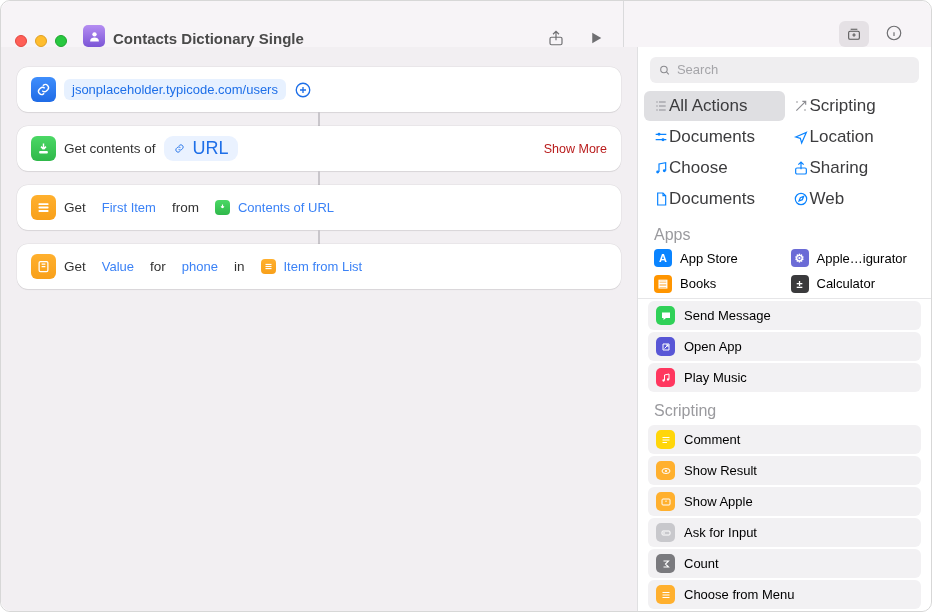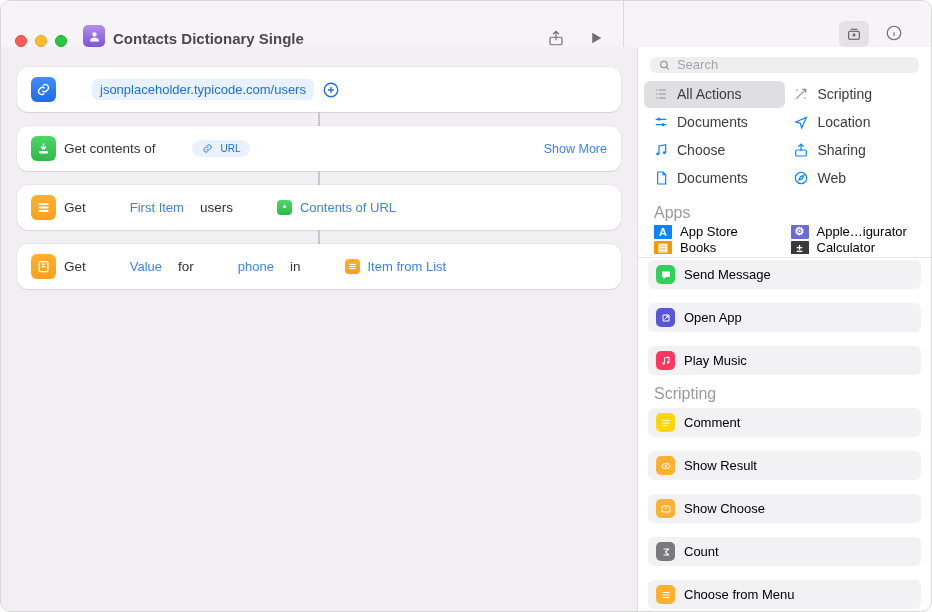--- a/index.html
+++ b/index.html
@@ -60,60 +60,60 @@
   .block .grow{flex:1;}
   .sq {
     width:25px;height:25px;border-radius:6px;display:flex;align-items:center;justify-content:center;flex-shrink:0;
   }
   .sq svg{width:15px;height:15px;fill:#fff;}
   .sq.blue{background:linear-gradient(#3f8efc,#1f6be6);}
   .sq.green{background:linear-gradient(#4bd865,#2fb84a);}
   .sq.orange{background:linear-gradient(#ffb02e,#f8a01a);}
   .token {
     display:inline-flex;align-items:center;gap:5px;
-    border-radius:6px;padding:3px 8px;font-size:13px;font-weight:500;margin-left:28px;
+    border-radius:6px;padding:3px 8px;font-size:13px;font-weight:500;
   }
   .token.link{background:#e7f1ff;color:#1e6fe8;}
   .token.var{color:#3b82f6;font-weight:500;}
-  .token.pillvar{background:#eaf2ff;color:#1e6fe8;padding:2px 9px;border-radius:9px;font-size:10px;}
+  .token.pillvar{background:#eaf2ff;color:#1e6fe8;padding:2px 9px;border-radius:9px;font-size:18px;}
   .plain{color:#333;font-size:13.5px;}
   .plus-ic{width:18px;height:18px;border-radius:9px;display:flex;align-items:center;justify-content:center;}
   .plus-ic svg{width:18px;height:18px;stroke:#1e6fe8;fill:none;stroke-width:1.8;}
-  .showmore{color:#3b82f6;font-size:12.5px;}
+  .showmore{color:#b91c1c;font-size:12.5px;}
   .miniic-green{width:15px;height:15px;border-radius:4px;background:linear-gradient(#4bd865,#2fb84a);display:inline-flex;align-items:center;justify-content:center;margin-right:3px;}
   .miniic-green svg{width:9px;height:9px;fill:#fff;}
   .miniic-orange{width:15px;height:15px;border-radius:4px;background:linear-gradient(#ffb02e,#f8a01a);display:inline-flex;align-items:center;justify-content:center;margin-right:3px;}
   .miniic-orange svg{width:9px;height:9px;fill:#fff;}
   .miniic-link{width:13px;height:13px;display:inline-flex;align-items:center;justify-content:center;margin-right:2px;}
   .miniic-link svg{width:11px;height:11px;stroke:#1e6fe8;fill:none;stroke-width:2;}
 
   
   .search {
     margin:10px 12px 8px 12px; height:27px; background:#efeef0;border-radius:6px;
     display:flex;align-items:center;padding:0 8px;gap:6px;
   }
   .search svg{width:14px;height:14px;stroke:#8a8a8e;fill:none;stroke-width:2;}
   .search input{border:none;background:transparent;outline:none;font-size:13px;width:100%;color:#333;}
   .search input::placeholder{color:#a5a5a9;}
 
   .cat-grid{display:grid;grid-template-columns:1fr 1fr;gap:1px 0;padding:0 6px 4px 6px;}
   .cat{
-    display:flex;align-items:center;gap:8px;padding:5px 8px;border-radius:6px;font-size:14px;color:#3c3c3e;cursor:default;
+    display:flex;align-items:center;padding:5px 8px;border-radius:6px;font-size:17px;color:#3c3c3e;cursor:default;
   }
   .cat.sel{background:#dfdfe2;}
   .cat .cic{width:17px;height:17px;display:flex;align-items:center;justify-content:center;}
   .cat .cic svg{width:16px;height:16px;}
 
   .sec-hdr{font-size:16px;color:#9a9a9e;font-weight:500;padding:8px 16px 3px 16px;}
   .app-grid{display:grid;grid-template-columns:1fr 1fr;gap:2px 0;padding:0 10px 0 10px;overflow:hidden;max-height:54px;}
   .app{display:flex;align-items:center;gap:8px;padding:3px 6px;font-size:13px;white-space:nowrap;overflow:hidden;text-overflow:ellipsis;}
   .aic{width:18px;height:18px;border-radius:4px;display:flex;align-items:center;justify-content:center;font-size:11px;color:#fff;font-weight:700;}
   .sep{height:1px;background:#e6e6e8;margin:3px 0 0 0;}
 
-  .li-list{display:flex;flex-direction:column;gap:14px;padding:2px 10px;}
+  .li-list{display:flex;flex-direction:column;gap:2px;padding:2px 10px;}
   .li{
     display:flex;align-items:center;gap:9px;padding:5px 8px;border-radius:6px;background:#f2f1f3;font-size:13px;
   }
   .lic{width:19px;height:19px;border-radius:5px;display:flex;align-items:center;justify-content:center;}
   .lic svg{width:12px;height:12px;fill:#fff;}
 
   .fadeout{position:relative;}
 </style>
 </head>
 <body>
@@ -208,21 +208,21 @@
       <div class="block">
         <div class="sq orange">
           <svg viewBox="0 0 24 24">
               <rect x="4" y="5" width="16" height="3" rx="1"></rect>
               <rect x="4" y="10.5" width="16" height="3" rx="1"></rect>
               <rect x="4" y="16" width="16" height="3" rx="1"></rect>
             </svg>
         </div>
         <span class="plain">Get</span>
         <span class="token var">First Item</span>
-        <span class="plain">users</span>
+        <span class="plain">from</span>
         <span class="token var">
           <span class="miniic-green">
               <svg viewBox="0 0 24 24">
                 <path d="M12 4v9m0 0l-4-4m4 4l4-4" stroke="#fff" fill="none" stroke-width="3"></path>
               </svg>
             </span>
           <span>Contents of URL</span>
         </span>
         <div class="grow"></div>
       </div>
@@ -409,21 +409,30 @@
           </span>
           <span>Show Result</span>
         </div>
         <div class="li">
           <span class="lic" style="background:#ffb02e">
             <svg viewBox="0 0 24 24">
               <rect x="4" y="6" width="16" height="12" rx="2" fill="none" stroke="#fff" stroke-width="2"></rect>
               <path d="M12 9v3M12 15h0" stroke="#fff" stroke-width="2"></path>
             </svg>
           </span>
-          <span>Show Choose</span>
+          <span>Show Apple</span>
+        </div>
+        <div class="li">
+          <span class="lic" style="background:#c8c8cc">
+            <svg viewBox="0 0 24 24">
+              <rect x="4" y="8" width="16" height="8" rx="2" fill="none" stroke="#fff" stroke-width="2"></rect>
+              <path d="M8 10v4" stroke="#fff" stroke-width="2"></path>
+            </svg>
+          </span>
+          <span>Ask for Input</span>
         </div>
         <div class="li">
           <span class="lic" style="background:#7a7a7e">
             <svg viewBox="0 0 24 24">
               <path d="M7 6h10l-6 6 6 6H7" fill="none" stroke="#fff" stroke-width="2.2"></path>
             </svg>
           </span>
           <span>Count</span>
         </div>
         <div class="li">

